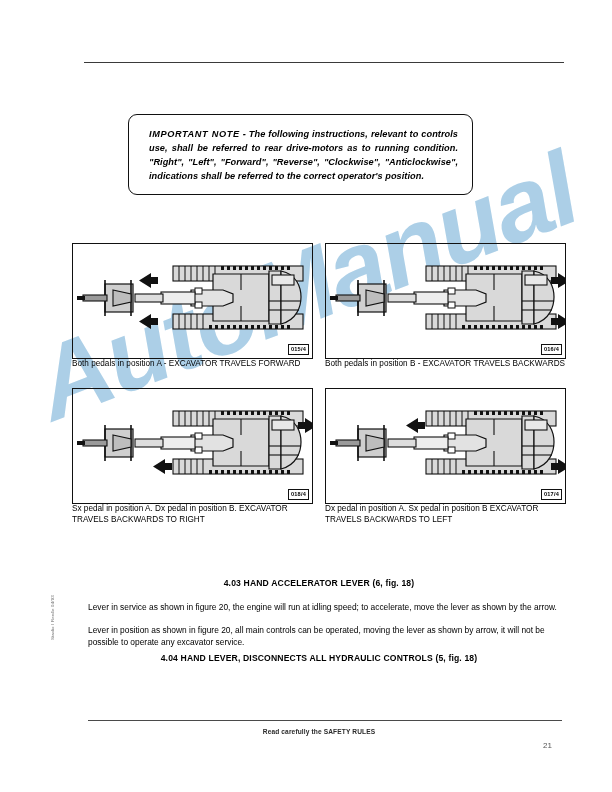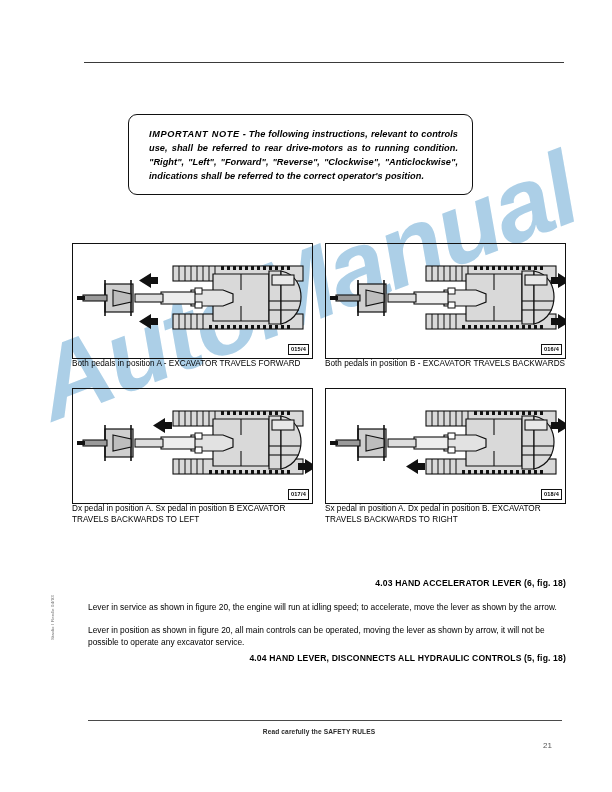--- a/index.html
+++ b/index.html
@@ -126,21 +126,21 @@
   }
   .fig-row.second { margin-top: 7px; }
 
   svg.excavator { display: block; }
 
   
   .sec-head {
     position: absolute;
     left: 72px;
     width: 494px;
-    text-align: right;
+    text-align: center;
     font-size: 8.6px;
     font-weight: bold;
     color: #000;
     letter-spacing: .15px;
     z-index: 7;
   }
   .sec-body {
     position: absolute;
     left: 88px;
     width: 472px;
@@ -456,30 +456,30 @@
               <rect x="122" y="58" width="7" height="6" fill="#fff" stroke="#111" stroke-width="1"></rect>
               <rect x="88" y="48" width="34" height="12" fill="#eee" stroke="#111" stroke-width="1.1"></rect>
               <rect x="62" y="50" width="28" height="8" fill="#ddd" stroke="#111" stroke-width="1.1"></rect>
               <rect x="32" y="40" width="28" height="28" fill="#cfcfcf" stroke="#111" stroke-width="1.2"></rect>
               <line x1="32" y1="36" x2="32" y2="72" stroke="#111" stroke-width="1.6"></line>
               <line x1="58" y1="36" x2="58" y2="72" stroke="#111" stroke-width="1.6"></line>
               <path d="M40 46 L58 50 L58 58 L40 62 Z" fill="#bdbdbd" stroke="#111" stroke-width="1.1"></path>
               <rect x="10" y="51" width="24" height="6" fill="#9a9a9a" stroke="#111" stroke-width="1.1"></rect>
               <rect x="4" y="52" width="8" height="4" fill="#111"></rect>
             </g>
-            <g transform="translate(92,29)">
+            <g transform="translate(232,29)">
+              <path d="M0 0 L12 7.5 L0 15 L0 11 L-7 11 L-7 4 L0 4 Z" fill="#111"></path>
+            </g>
+            <g transform="translate(92,70)">
               <path d="M0 0 L-12 7.5 L0 15 L0 11 L7 11 L7 4 L0 4 Z" fill="#111"></path>
             </g>
-            <g transform="translate(232,70)">
-              <path d="M0 0 L12 7.5 L0 15 L0 11 L-7 11 L-7 4 L0 4 Z" fill="#111"></path>
-            </g>
           </svg>
-          <div class="fig-code">017/4</div>
+          <div class="fig-code">018/4</div>
         </div>
-        <div class="fig-caption">Dx pedal in position A. Sx pedal in position B EXCAVATOR TRAVELS BACKWARDS TO LEFT</div>
+        <div class="fig-caption">Sx pedal in position A.  Dx pedal in position B. EXCAVATOR TRAVELS BACKWARDS TO RIGHT</div>
       </div>
 
       <div class="fig-cell">
         <div class="fig-frame">
           <svg class="excavator" width="239" height="114" viewBox="0 0 239 114">
             <g>
               <rect x="100" y="22" width="130" height="15" fill="#d9d9d9" stroke="#111" stroke-width="1.1"></rect>
               <g stroke="#111" stroke-width="1">
                 <line x1="106" y1="22" x2="106" y2="37"></line>
                   <line x1="112" y1="22" x2="112" y2="37"></line>
@@ -540,30 +540,30 @@
               <rect x="122" y="58" width="7" height="6" fill="#fff" stroke="#111" stroke-width="1"></rect>
               <rect x="88" y="48" width="34" height="12" fill="#eee" stroke="#111" stroke-width="1.1"></rect>
               <rect x="62" y="50" width="28" height="8" fill="#ddd" stroke="#111" stroke-width="1.1"></rect>
               <rect x="32" y="40" width="28" height="28" fill="#cfcfcf" stroke="#111" stroke-width="1.2"></rect>
               <line x1="32" y1="36" x2="32" y2="72" stroke="#111" stroke-width="1.6"></line>
               <line x1="58" y1="36" x2="58" y2="72" stroke="#111" stroke-width="1.6"></line>
               <path d="M40 46 L58 50 L58 58 L40 62 Z" fill="#bdbdbd" stroke="#111" stroke-width="1.1"></path>
               <rect x="10" y="51" width="24" height="6" fill="#9a9a9a" stroke="#111" stroke-width="1.1"></rect>
               <rect x="4" y="52" width="8" height="4" fill="#111"></rect>
             </g>
-            <g transform="translate(232,29)">
+            <g transform="translate(92,29)">
+              <path d="M0 0 L-12 7.5 L0 15 L0 11 L7 11 L7 4 L0 4 Z" fill="#111"></path>
+            </g>
+            <g transform="translate(232,70)">
               <path d="M0 0 L12 7.5 L0 15 L0 11 L-7 11 L-7 4 L0 4 Z" fill="#111"></path>
             </g>
-            <g transform="translate(92,70)">
-              <path d="M0 0 L-12 7.5 L0 15 L0 11 L7 11 L7 4 L0 4 Z" fill="#111"></path>
-            </g>
           </svg>
-          <div class="fig-code">018/4</div>
+          <div class="fig-code">017/4</div>
         </div>
-        <div class="fig-caption">Sx pedal in position A.  Dx pedal in position B. EXCAVATOR TRAVELS BACKWARDS TO RIGHT</div>
+        <div class="fig-caption">Dx pedal in position A. Sx pedal in position B EXCAVATOR TRAVELS BACKWARDS TO LEFT</div>
       </div>
     </div>
   </div>
 
   <div class="sec-head" id="sec-403-head">4.03 HAND ACCELERATOR LEVER  (6, fig. 18)</div>
   <div class="sec-body" id="sec-403-body">Lever in service as shown in  figure  20, the engine will run at idling speed; to accelerate, move the lever as shown by the arrow.</div>
 
   <div class="sec-head" id="sec-404-head">4.04 HAND LEVER, DISCONNECTS ALL HYDRAULIC CONTROLS (5, fig. 18)</div>
   <div class="sec-body" id="sec-404-body">Lever in position as shown in figure 20, all main controls can be operated, moving the lever as shown by arrow, it will not be possible to operate any excavator service.</div>
 

